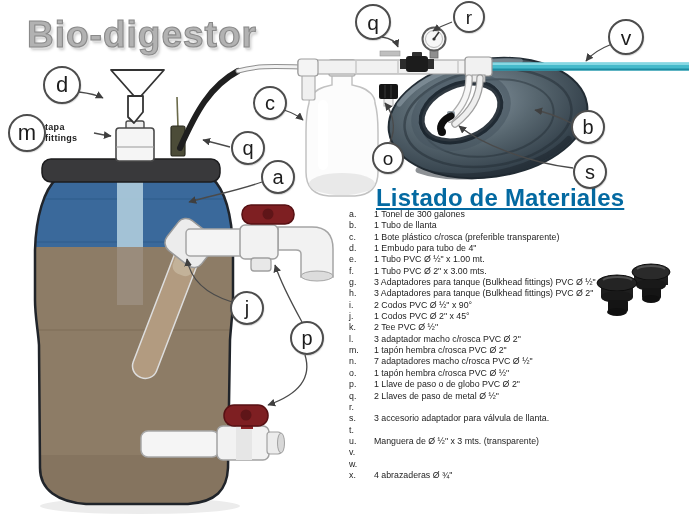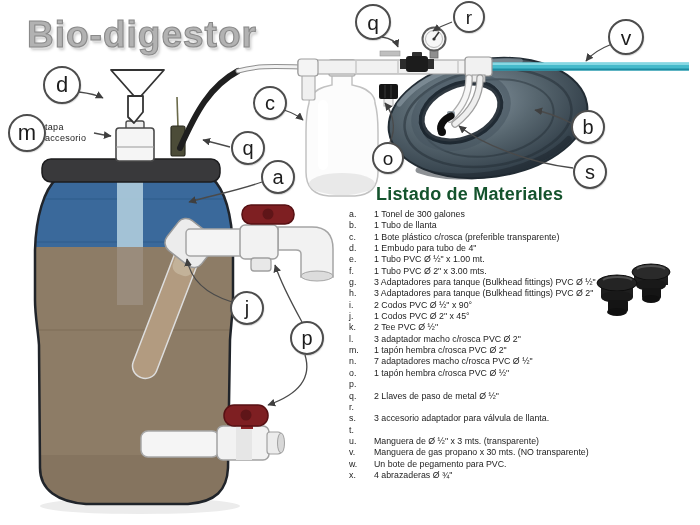--- a/index.html
+++ b/index.html
@@ -2,24 +2,24 @@
 <html style="--barrel-blue: #3a699b; --barrel-brown: #8d7c66; --lid-black: #39393b; --valve-red: #7e1f22; --hose-teal: #45bacb; --tire-slate: #57666f; --title-gray: #b2b2b2;"><head>
 <meta charset="utf-8">
 <style>
   html,body{margin:0;padding:0;background:#fff;}
   .stage{position:relative;width:689px;height:525px;background:#fff;overflow:hidden;
          font-family:"Liberation Sans",sans-serif;}
   .stage svg{position:absolute;left:0;top:0;}
   .title{position:absolute;left:27px;top:14px;font-size:37px;font-weight:bold;letter-spacing:1px;
          color:var(--title-gray,#b2b2b2);-webkit-text-stroke:1.1px #8a8a8a;
          text-shadow:1.5px 1.5px 0 #dedede,2px 3px 3px rgba(0,0,0,.22);}
-  .tapa{position:absolute;left:45px;top:122px;font-size:9px;font-weight:normal;color:#222;
+  .tapa{position:absolute;left:45px;top:122px;font-size:9px;font-weight:bold;color:#222;
         line-height:11px;letter-spacing:.3px;}
-  .heading{position:absolute;left:376px;top:184px;font-size:18px;font-weight:bold;color:#14532d;
-           letter-spacing:.2px;}
+  .heading{position:absolute;left:376px;top:184px;font-size:24px;font-weight:bold;color:#0369a1;
+           text-decoration:underline;letter-spacing:.2px;}
   .mlist{position:absolute;left:349px;top:209px;font-size:8.8px;color:#1c1c1c;}
   .mrow{display:flex;line-height:11.35px;white-space:nowrap;}
   .mkey{width:25px;flex:0 0 25px;}
   .callouts{position:absolute;left:0;top:0;width:700px;height:525px;pointer-events:none;}
   .callout{position:absolute;box-sizing:border-box;border:2px solid #4d4d4d;border-radius:50%;
            background:#fff;display:flex;align-items:center;justify-content:center;
            font-size:21px;color:#1d1d1d;line-height:1;
            box-shadow:0.5px 1px 1px rgba(0,0,0,.15);}
 </style>
 </head>
@@ -222,21 +222,21 @@
     <path d="M232,302 C203,293 190,277 187,259" marker-end="url(#ah)"></path>
     <path d="M302,322 C291,302 281,283 275,265" marker-end="url(#ah)"></path>
     <path d="M305,355 C313,381 294,396 268,405" marker-end="url(#ah)"></path>
   </g>
 </svg>
 
 <div class="title">Bio-digestor</div>
 
 <div class="tapa">
   <div>tapa</div>
-  <div>accesorio</div>
+  <div>fittings</div>
 </div>
 
 <div class="heading">Listado de Materiales</div>
 
 <div class="mlist">
       <div class="mrow">
         <span class="mkey">a.</span>
         <span class="mtext">1 Tonel de 300 galones</span>
       </div>
       <div class="mrow">
@@ -290,20 +290,21 @@
       <div class="mrow">
         <span class="mkey">n.</span>
         <span class="mtext">7 adaptadores macho c/rosca PVC Ø ½"</span>
       </div>
       <div class="mrow">
         <span class="mkey">o.</span>
         <span class="mtext">1 tapón hembra c/rosca PVC Ø ½"</span>
       </div>
       <div class="mrow">
         <span class="mkey">p.</span>
+        <span class="mtext">1 Llave de paso o de globo PVC Ø 2"</span>
       </div>
       <div class="mrow">
         <span class="mkey">q.</span>
         <span class="mtext">2 Llaves de paso de metal Ø ½"</span>
       </div>
       <div class="mrow">
         <span class="mkey">r.</span>
       </div>
       <div class="mrow">
         <span class="mkey">s.</span>
@@ -311,25 +312,23 @@
       </div>
       <div class="mrow">
         <span class="mkey">t.</span>
       </div>
       <div class="mrow">
         <span class="mkey">u.</span>
         <span class="mtext">Manguera de Ø ½" x 3 mts. (transparente)</span>
       </div>
       <div class="mrow">
         <span class="mkey">v.</span>
-        <span class="mtext">Manguera de gas propano x 30 mts. (NO transparente)</span>
       </div>
       <div class="mrow">
         <span class="mkey">w.</span>
-        <span class="mtext">Un bote de pegamento  para PVC.</span>
       </div>
       <div class="mrow">
         <span class="mkey">x.</span>
         <span class="mtext">4 abrazaderas Ø ¾"</span>
       </div>
     </div>
 
 <div class="callouts">
       <div class="callout" style="left: 43px; top: 66px; height: 38px; width: 38px; font-size: 22px;">d</div>
       <div class="callout" style="left: 8px; top: 114px; height: 38px; width: 38px; font-size: 22px;">m</div>

